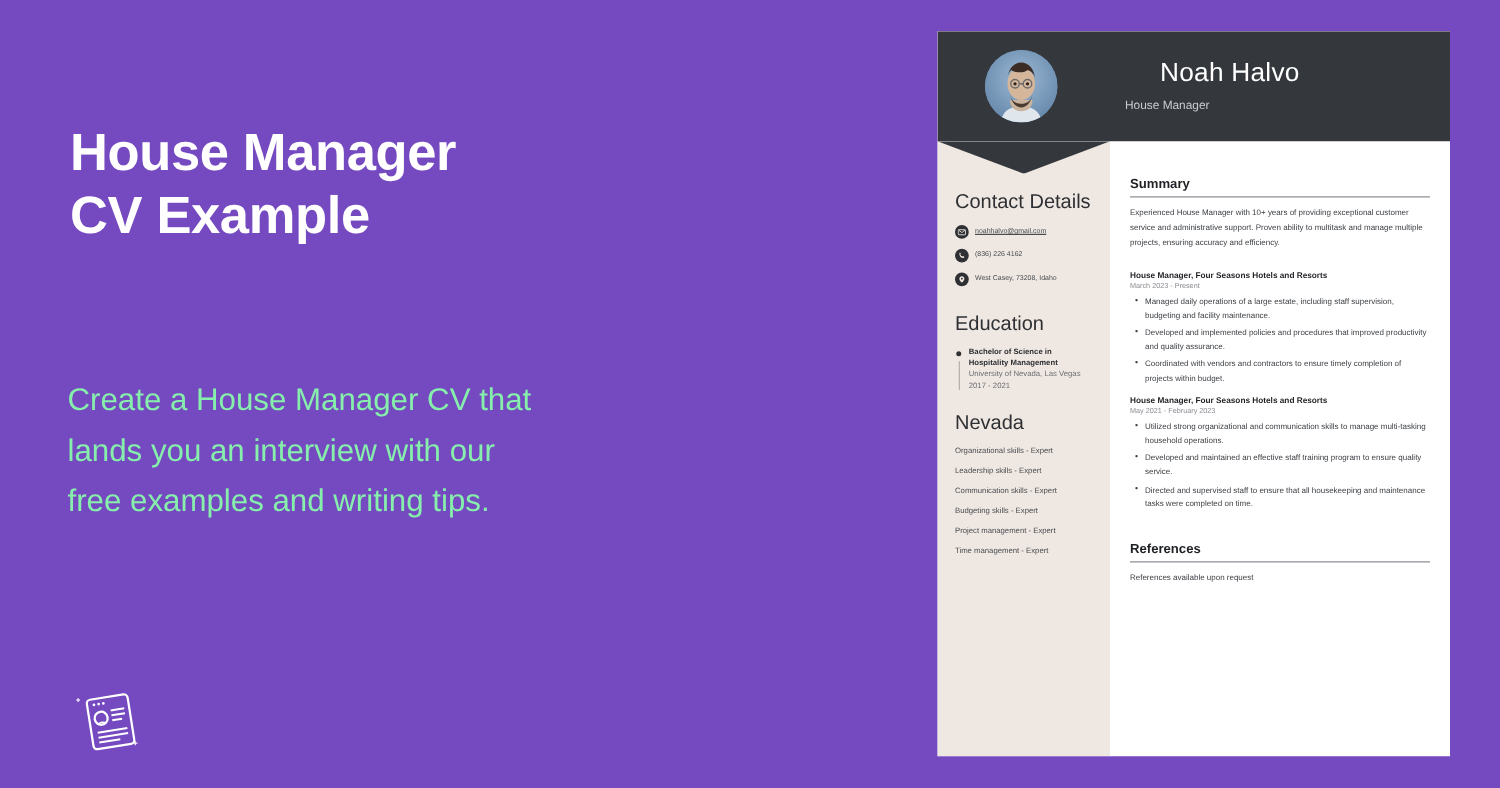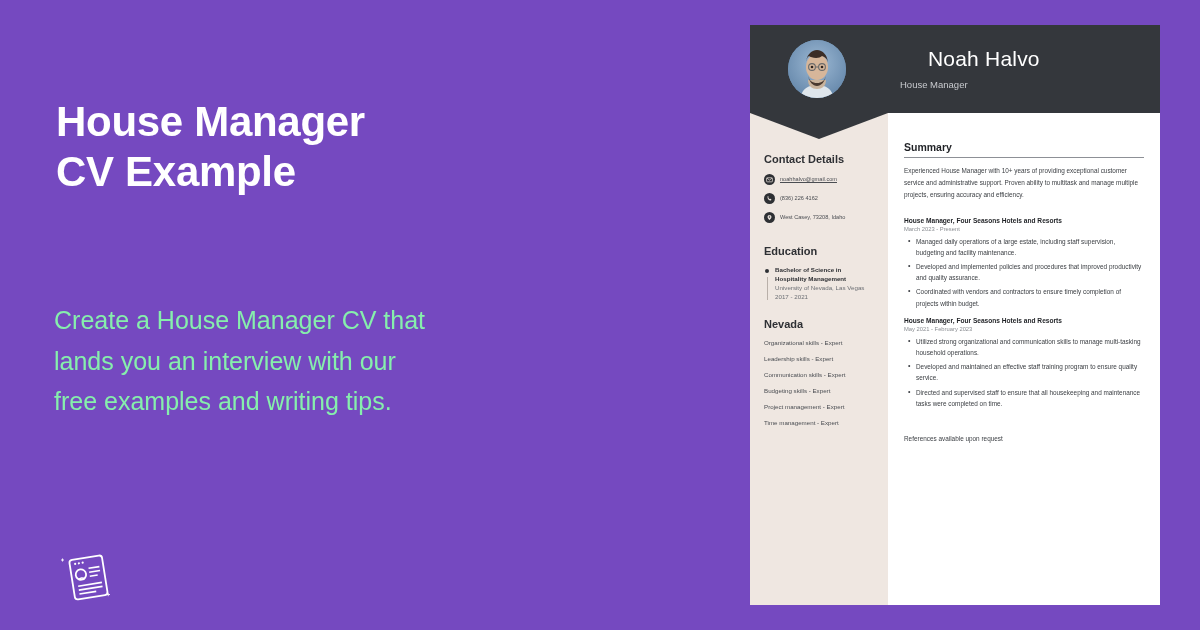--- a/index.html
+++ b/index.html
@@ -81,21 +81,21 @@
     background: #efe7e1;
   }
   .cv-main {
     position: absolute; left: 138px; top: 88px; width: 272px; height: 352px;
     background: #ffffff;
   }
 
   
   .side-inner { padding: 40px 14px 0 14px; }
   .side-h {
-    font-size: 11px; color: #2e3034; font-weight: bold;
+    font-size: 16px; color: #2e3034; font-weight: normal;
     margin-bottom: 9px;
   }
   .contact-row { display: flex; align-items: center; margin-bottom: 8px; }
   .c-ico {
     width: 11px; height: 11px; border-radius: 50%;
     background: #2e3034; color: #efe7e1;
     display: flex; align-items: center; justify-content: center;
     flex: 0 0 auto; margin-right: 5px;
   }
   .c-ico svg { display: block; }
@@ -291,19 +291,20 @@
           <div class="job-date">May 2021 - February 2023</div>
           <ul class="job-list">
             <li>Utilized strong organizational and communication skills to manage multi-tasking household operations.</li>
             <li>Developed and maintained an effective staff training program to ensure quality service.</li>
             <li>Directed and supervised staff to ensure that all housekeeping and maintenance tasks were completed on time.</li>
           </ul>
         </div>
 
         <div class="sec-gap"></div>
 
+        <div class="sec-h">References</div>
         <div class="sec-p">References available upon request</div>
 
       </div>
     </div>
 
   </div>
 </div>
 
 </body></html>

